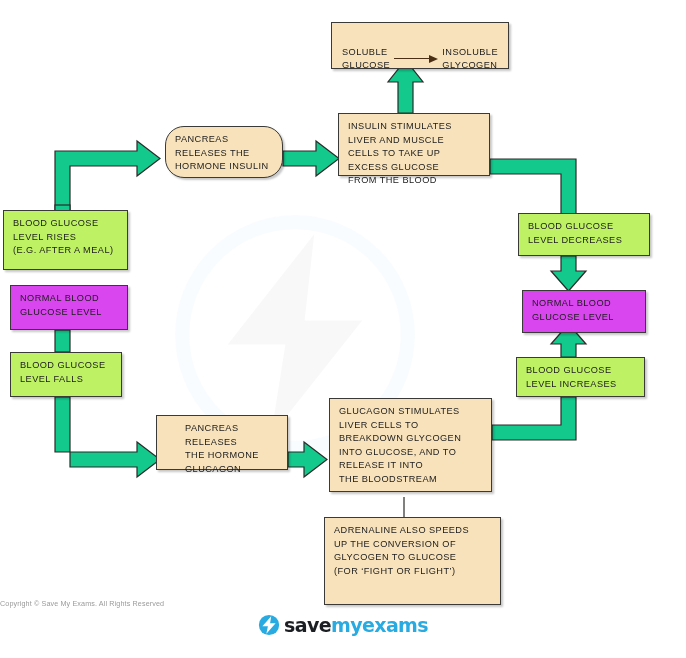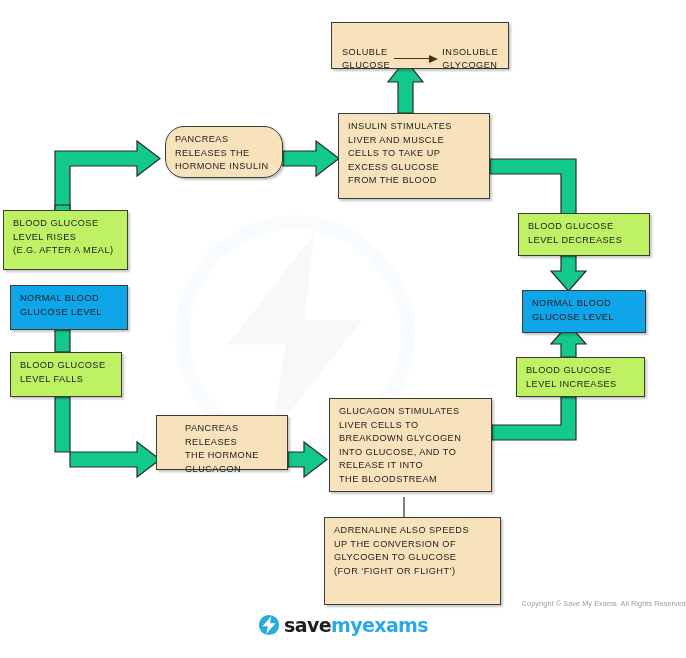--- a/index.html
+++ b/index.html
@@ -36,21 +36,21 @@
     font-size:9.2px;
     line-height:13.6px;
     letter-spacing:.45px;
     padding:6px 8px 5px 9px;
     white-space:pre-line;
     box-shadow:2px 2px 2px rgba(0,0,0,.22);
     z-index:6;
   }
   .box.cream{background:#f7e2bb;}
   .box.green{background:#bef264;}
-  .box.pink{background:#0ea5e9;}
+  .box.pink{background:#d946ef;}
   .box span{display:block;}
 
   
   .inner-row{
     display:flex;align-items:center;justify-content:space-between;
     width:100%;height:100%;
     white-space:pre-line;
   }
   .inner-col{white-space:pre-line;}
   .inner-arrow{
@@ -65,21 +65,21 @@
   .inner-arrow:after{
     content:"";position:absolute;right:0;top:0.5px;
     border-left:9px solid #4a2f14;
     border-top:4.4px solid transparent;
     border-bottom:4.4px solid transparent;
   }
 
   
   .copyright{
     position:absolute;left:0;top:599px;width:686px;
-    text-align:right;
+    text-align:left;
     font-size:7.2px;color:#9a9a9a;letter-spacing:.12px;
   }
   .logo{
     position:absolute;left:0;top:614px;width:686px;
     display:flex;align-items:center;justify-content:center;
     gap:4px;
   }
   .logo-mark{width:22px;height:22px;flex:0 0 auto;}
   .logo-mark svg{display:block;width:22px;height:22px;}
   .logo-text{
@@ -140,21 +140,21 @@
       <span class="inner-arrow"></span>
       <span class="inner-col">INSOLUBLE
 GLYCOGEN</span>
     </div>
   </div>
 
   <div class="box cream" style="left:165px;top:126px;width:118px;height:52px;border-radius:19px;">PANCREAS
 RELEASES  THE
 HORMONE  INSULIN</div>
 
-  <div class="box cream" style="left:338px;top:113px;width:152px;height:86px;">INSULIN  STIMULATES
+  <div class="box cream" style="left:338px;top:113px;width:152px;height:63px;">INSULIN  STIMULATES
 LIVER  AND  MUSCLE
 CELLS  TO  TAKE  UP
 EXCESS  GLUCOSE
 FROM  THE  BLOOD</div>
 
   <div class="box green" style="left:3px;top:210px;width:125px;height:60px;">BLOOD  GLUCOSE
 LEVEL  RISES
 (E.G. AFTER  A  MEAL)</div>
 
   <div class="box pink" style="left:10px;top:285px;width:118px;height:45px;">NORMAL   BLOOD

